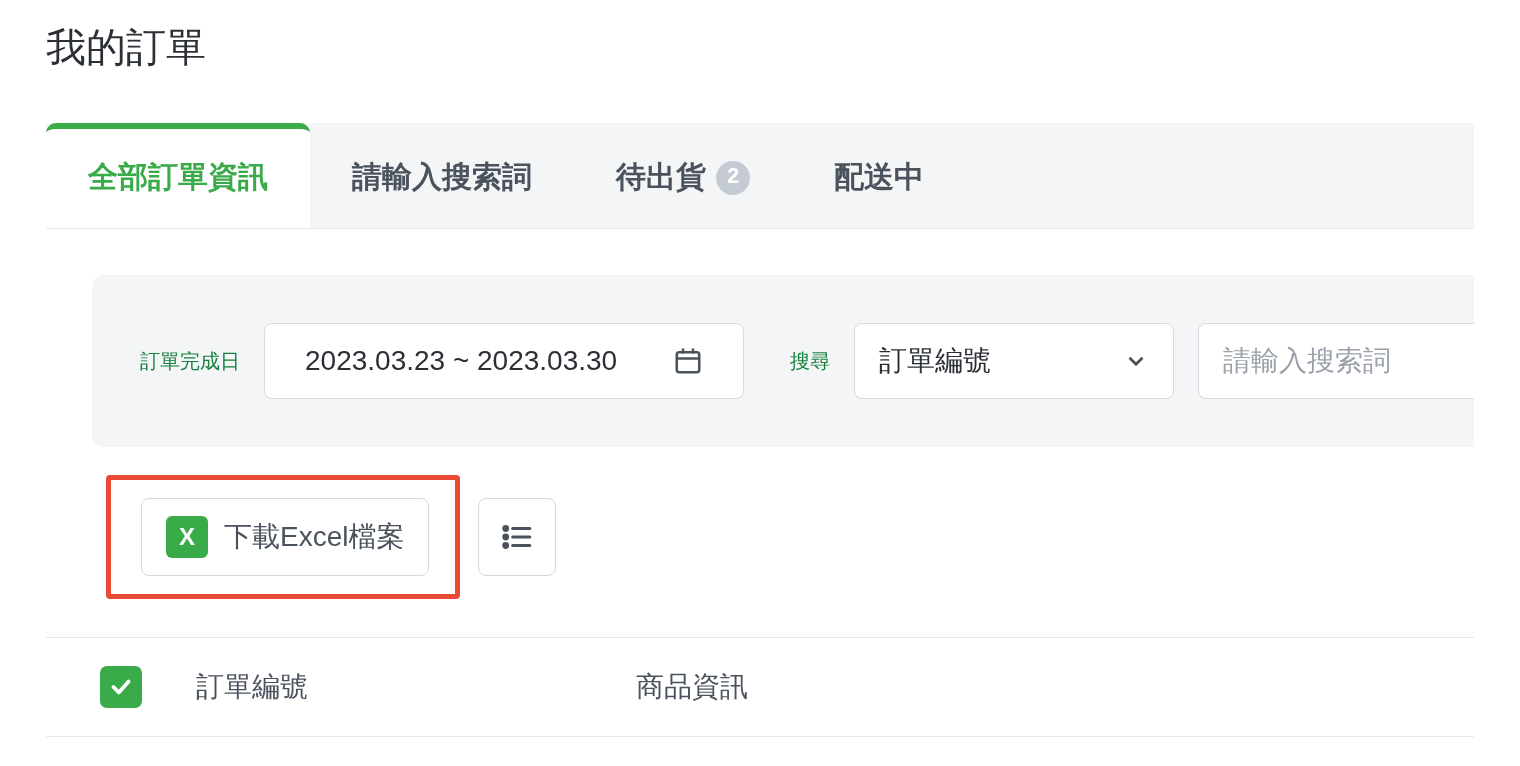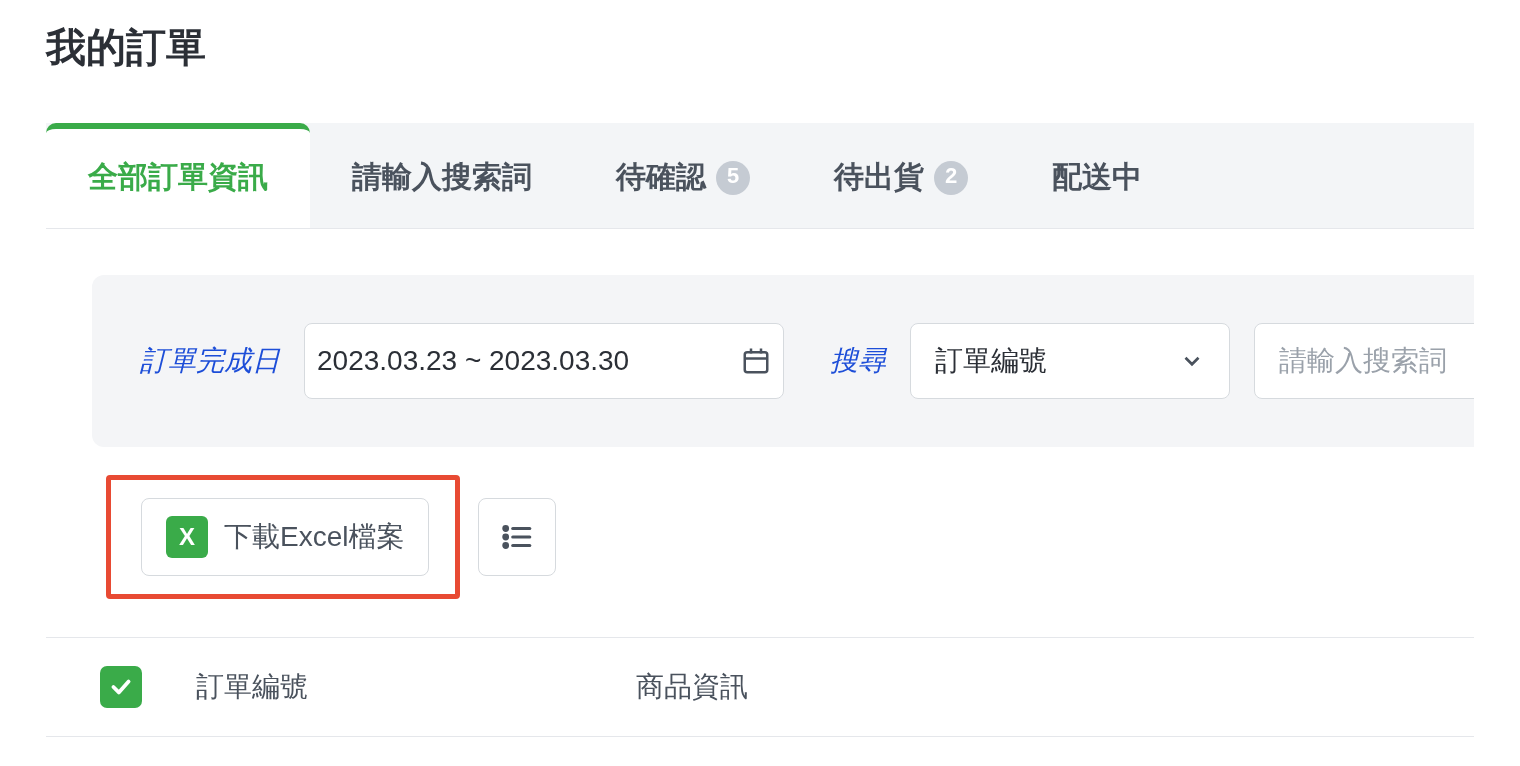--- a/index.html
+++ b/index.html
@@ -7,21 +7,21 @@
     font-family: -apple-system, BlinkMacSystemFont, "Segoe UI", "PingFang TC", "Microsoft JhengHei", sans-serif;
     background: #ffffff;
     color: #2b2f36;
     width: 1520px;
     height: 766px;
     overflow: hidden;
   }
   .page { padding: 20px 46px 0 46px; }
   .page-title {
     font-size: 40px;
-    font-weight: 700;
+    font-weight: 400;
     color: #2b2f36;
     margin-bottom: 48px;
   }
   .tabs {
     display: flex;
     align-items: stretch;
     border-bottom: 1px solid #e5e7eb;
     background: #f3f5f7;
   }
   .tab {
@@ -63,30 +63,30 @@
     margin: 46px 0 0 46px;
     background: #f4f5f7;
     border-radius: 12px 0 0 12px;
     padding: 48px 0 48px 48px;
     display: flex;
     align-items: center;
     gap: 46px;
     overflow: hidden;
   }
   .filter-group { display: flex; align-items: center; gap: 24px; }
-  .filter-label { font-size: 28px; color: #1d4ed8; font-weight: 500; white-space: nowrap; font-style: italic; }
+  .filter-label { font-size: 20px; color: #15803d; font-weight: 500; white-space: nowrap; }
   .date-field {
     display: flex;
     align-items: center;
     justify-content: space-between;
     background: #ffffff;
     border: 1px solid #d6dade;
     border-radius: 8px;
     height: 76px;
-    padding: 0 12px;
+    padding: 0 40px;
     min-width: 480px;
     font-size: 28px;
     color: #2b2f36;
   }
   .select-field {
     display: flex;
     align-items: center;
     justify-content: space-between;
     background: #ffffff;
     border: 1px solid #d6dade;
@@ -172,24 +172,20 @@
 
 <div class="page">
   <h1 class="page-title">我的訂單</h1>
 
   <div class="tabs">
     <div class="tab active">
       <span>全部訂單資訊</span>
     </div>
     <div class="tab">
       <span>請輸入搜索詞</span>
-    </div>
-    <div class="tab">
-      <span>待確認</span>
-      <span class="badge">5</span>
     </div>
     <div class="tab">
       <span>待出貨</span>
       <span class="badge">2</span>
     </div>
     <div class="tab">
       <span>配送中</span>
     </div>
   </div>
 

